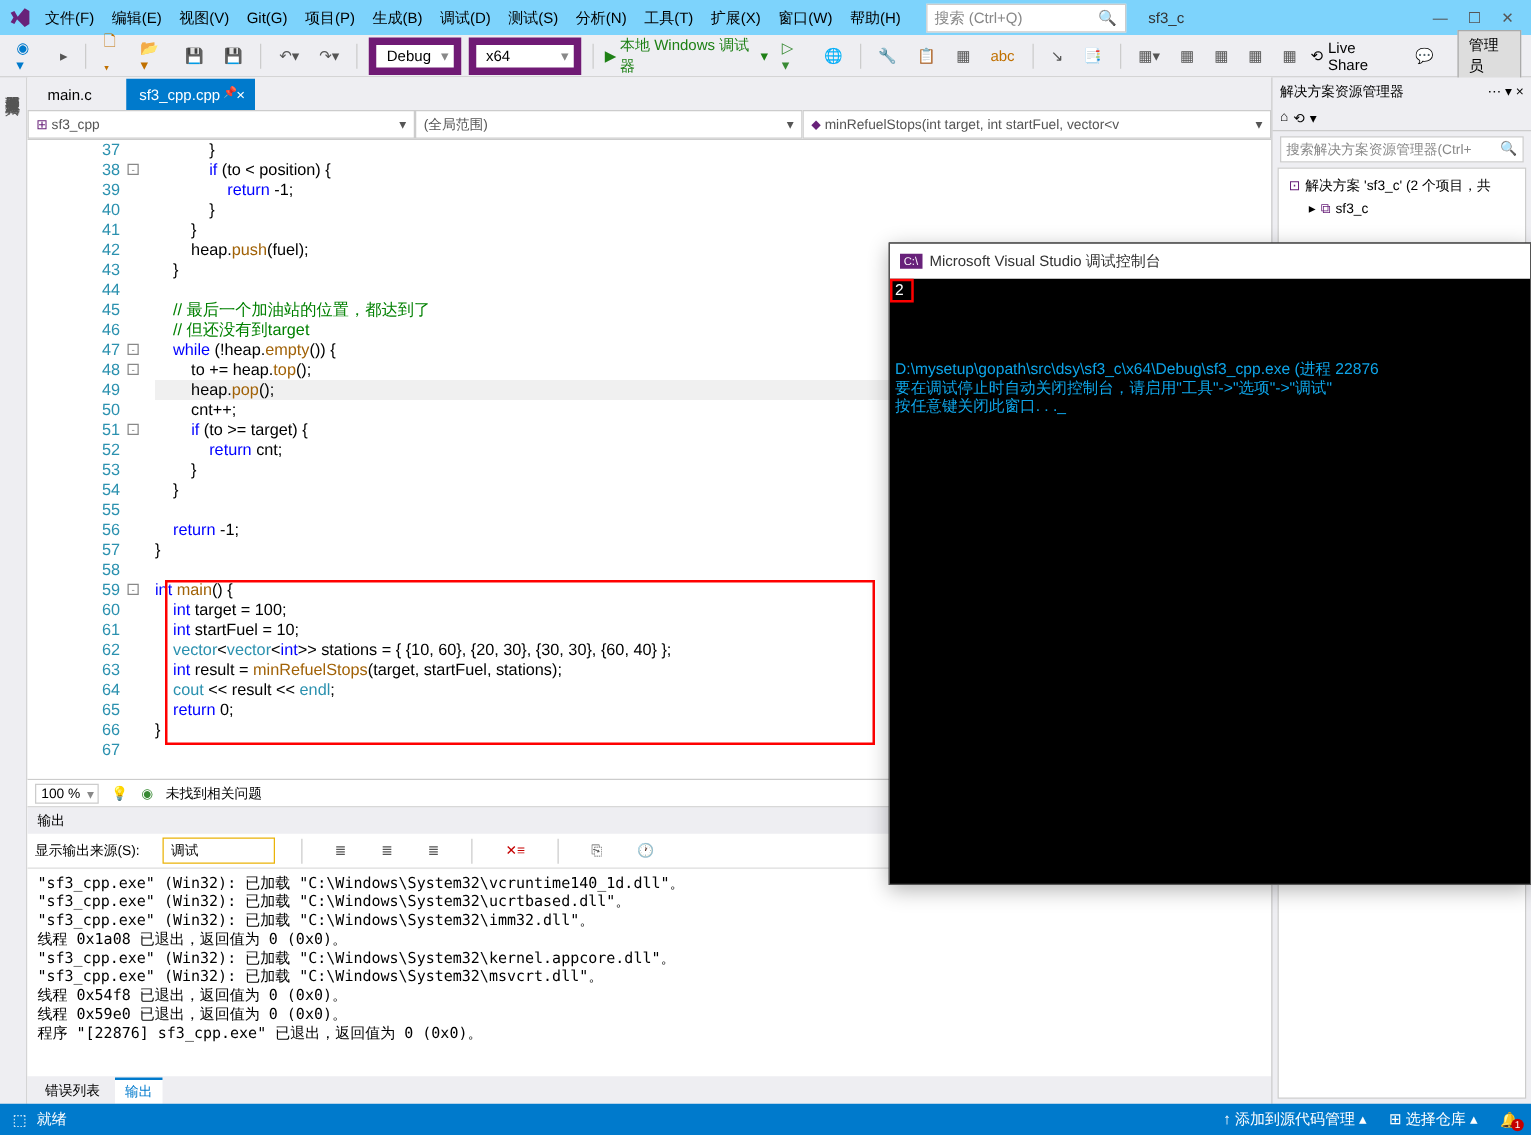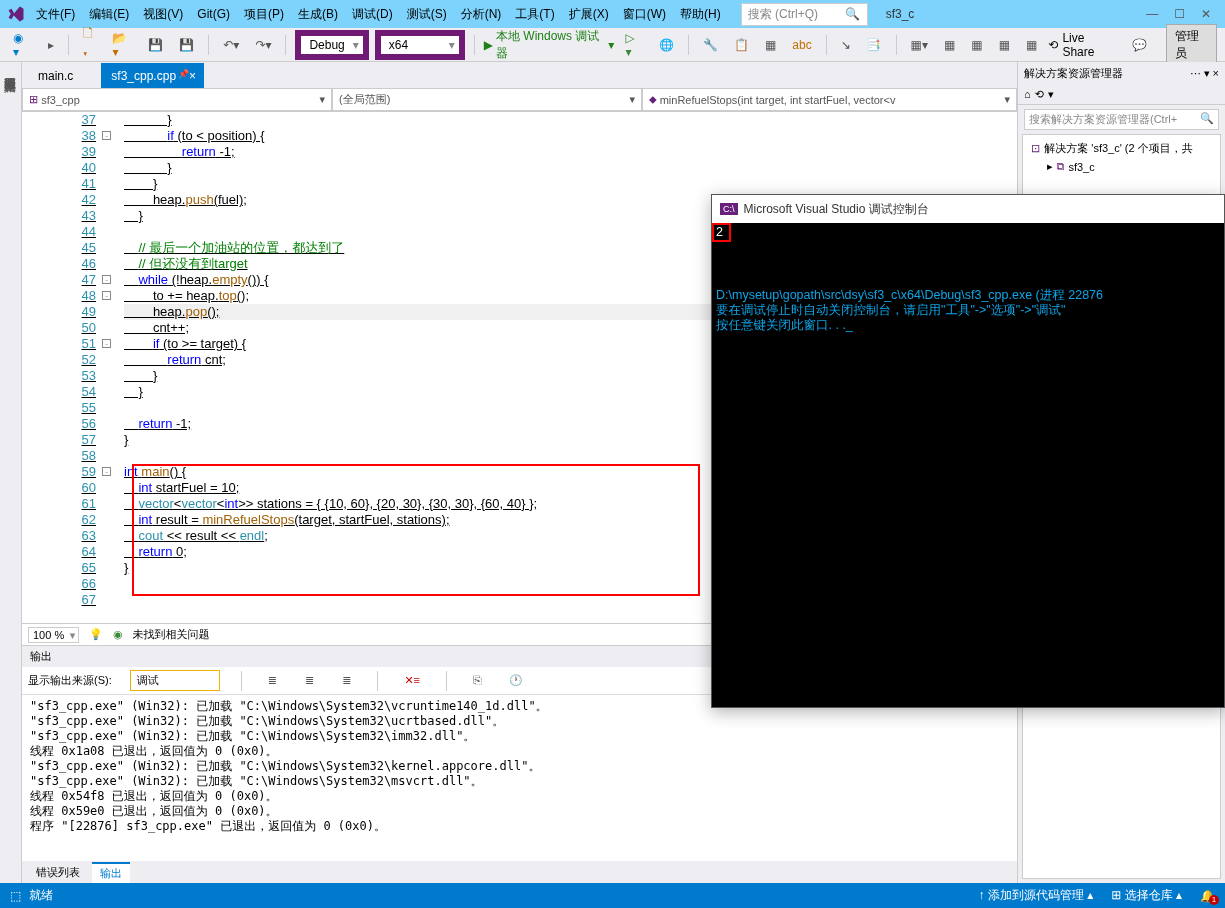--- a/index.html
+++ b/index.html
@@ -1,41 +1,41 @@
 <!DOCTYPE html>
 <html><head>
 <meta charset="utf-8">
 <style>
 * { margin: 0; padding: 0; box-sizing: border-box; font-family: "Microsoft YaHei", "Segoe UI", sans-serif; }
 body { width: 1225px; height: 908px; background: #eeeef2; font-size: 12px; overflow: hidden; position: relative; }
 .menubar { height: 28px; background: #7dd3fc; display: flex; align-items: center; padding: 0 4px; gap: 2px; }
 .vs-logo { width: 24px; display:flex; align-items:center; justify-content:center; }
 .menu-item { padding: 4px 6px; cursor: default; }
-.search-box { margin-left: 12px; border: 1px solid #ccc; padding: 2px 6px; background: #fff; width: 127px; display: flex; align-items: center; justify-content: space-between; color: #888; }
+.search-box { margin-left: 12px; border: 1px solid #ccc; padding: 2px 6px; background: #fff; width: 160px; display: flex; align-items: center; justify-content: space-between; color: #888; }
 .proj-name { margin-left: 16px; color: #333; }
 .win-controls { margin-left: auto; display: flex; gap: 16px; padding-right: 10px; color: #555; }
 .toolbar { height: 34px; background: #eeeef2; display: flex; align-items: center; padding: 0 8px; gap: 6px; border-bottom: 1px solid #ccc; }
 .tb-btn { padding: 3px 5px; color: #555; display:flex; align-items:center; }
 .tb-sep { width: 1px; height: 20px; background: #ccc; margin: 0 3px; }
 .tb-combo { border: 6px solid #701a75; background: #fff; padding: 2px 18px 2px 8px; position: relative; }
 .tb-combo::after { content: "▾"; position: absolute; right: 4px; color: #888; }
 .tb-run { color: #1e8016; display: flex; align-items: center; gap: 3px; }
 .live-share { margin-left: auto; display:flex; align-items:center; gap:4px; }
 .admin-btn { background: #ddd; border: 1px solid #aaa; padding: 3px 8px; margin-left: 10px; }
 .content { display: flex; height: calc(100% - 28px - 34px - 25px); justify-content: flex-end; }
 .left-gutter { width: 22px; background: #eeeef2; border-right: 1px solid #ccc; writing-mode: vertical-rl; padding: 6px 3px; color: #555; }
 .editor-area { flex: 1; display: flex; flex-direction: column; background: #fff; }
 .tabs { height: 26px; background: #eeeef2; display: flex; align-items: end; padding-left: 6px; }
 .tab { padding: 5px 28px 5px 10px; background: #eeeef2; border-top: 1px solid transparent; position:relative; }
 .tab.active { background: #007acc; color: #fff; }
 .tab.active::after { content:"×"; position:absolute; right:8px; }
 .tab.pinned::before { content:"📌"; font-size:9px; position:absolute; right:14px; }
 .nav-bar { height: 24px; background: #fff; display: flex; border-bottom: 1px solid #ccc; }
 .nav-combo { flex: 1; border: 1px solid #ccc; padding: 3px 6px; font-size: 11px; color: #555; background: #fff; display:flex; align-items:center; gap:3px; }
-.code-area { flex: 1; display: flex; overflow: hidden; font-family: Consolas, monospace; font-size: 13px; position: relative; text-decoration: underline; }
+.code-area { flex: 1; display: flex; overflow: hidden; font-family: Consolas, monospace; font-size: 13px; position: relative; }
 .gutter { width: 98px; background: #fff; color: #2b91af; text-align: right; padding-right: 24px; border-right: none; position:relative; }
 .gutter-line { height: 16px; line-height: 16px; }
 .fold-col { position:absolute; right:6px; top:0; width:12px; }
 .fold-mark { position:absolute; left:0; width:9px; height:9px; border:1px solid #888; font-size:8px; line-height:7px; text-align:center; color:#888; background:#fff; }
 .code-body { flex: 1; padding-left: 4px; position: relative; }
 .code-line { height: 16px; line-height: 16px; white-space: pre; }
 .hl-line { background: #f0f0f0; }
 .kw { color: #0000ff; }
 .cm { color: #008000; }
 .typ { color: #2b91af; }
@@ -223,20 +223,21 @@
           <div class="code-line">        cnt++;</div>
           <div class="code-line">        <span class="kw">if</span> (to &gt;= target) {</div>
           <div class="code-line">            <span class="kw">return</span> cnt;</div>
           <div class="code-line">        }</div>
           <div class="code-line">    }</div>
           <div class="code-line"></div>
           <div class="code-line">    <span class="kw">return</span> -1;</div>
           <div class="code-line">}</div>
           <div class="code-line"></div>
           <div class="code-line"><span class="kw">int</span> <span class="fn">main</span>() {</div>
+          <div class="code-line">    <span class="kw">int</span> target = 100;</div>
           <div class="code-line">    <span class="kw">int</span> startFuel = 10;</div>
           <div class="code-line">    <span class="typ">vector</span>&lt;<span class="typ">vector</span>&lt;<span class="kw">int</span>&gt;&gt; stations = { {10, 60}, {20, 30}, {30, 30}, {60, 40} };</div>
           <div class="code-line">    <span class="kw">int</span> result = <span class="fn">minRefuelStops</span>(target, startFuel, stations);</div>
           <div class="code-line">    <span class="typ">cout</span> &lt;&lt; result &lt;&lt; <span class="typ">endl</span>;</div>
           <div class="code-line">    <span class="kw">return</span> 0;</div>
           <div class="code-line">}</div>
           <div class="code-line"></div>
         </div>
     </div>
     <div class="status-row">

